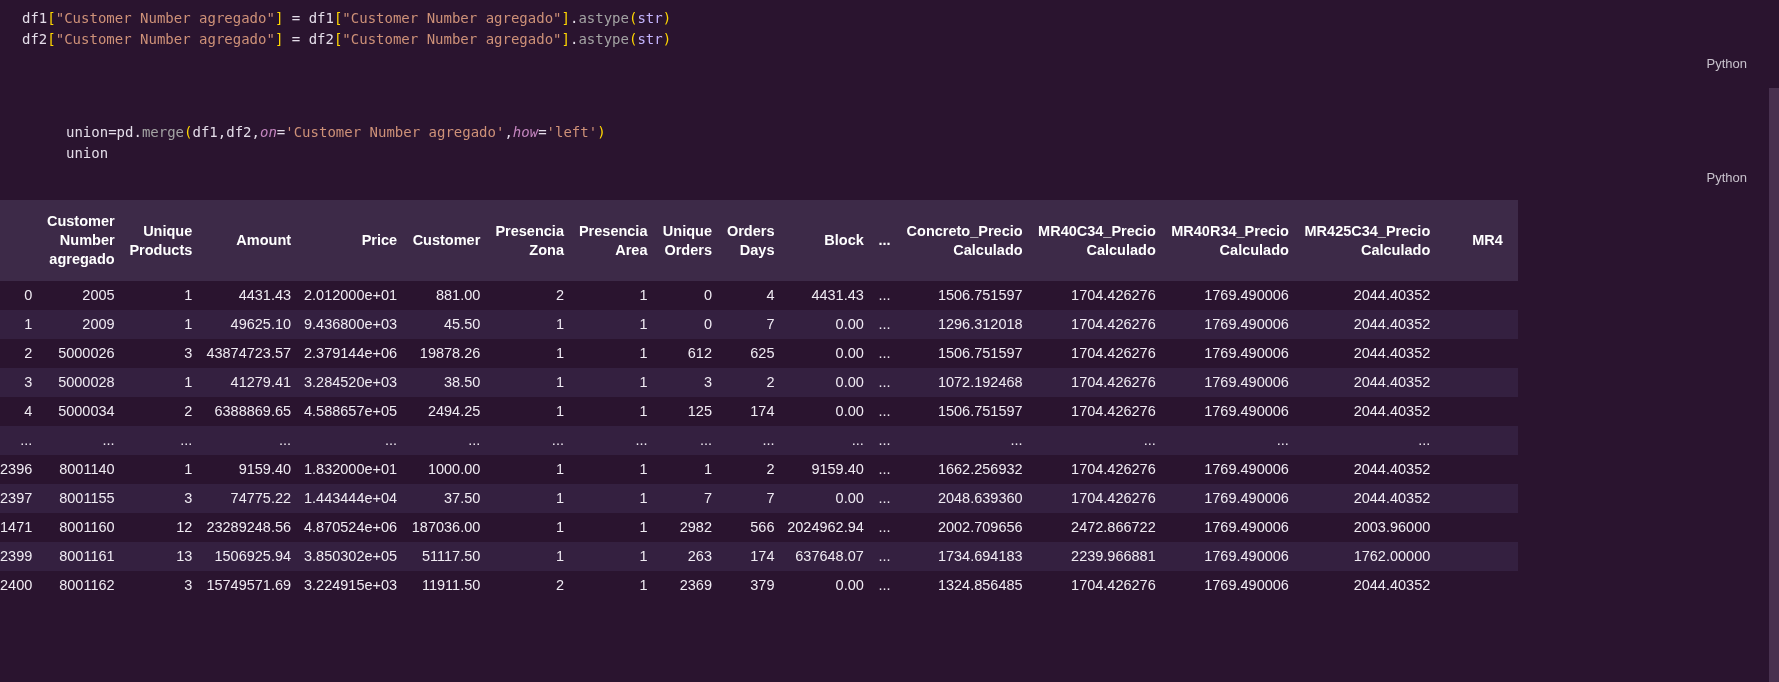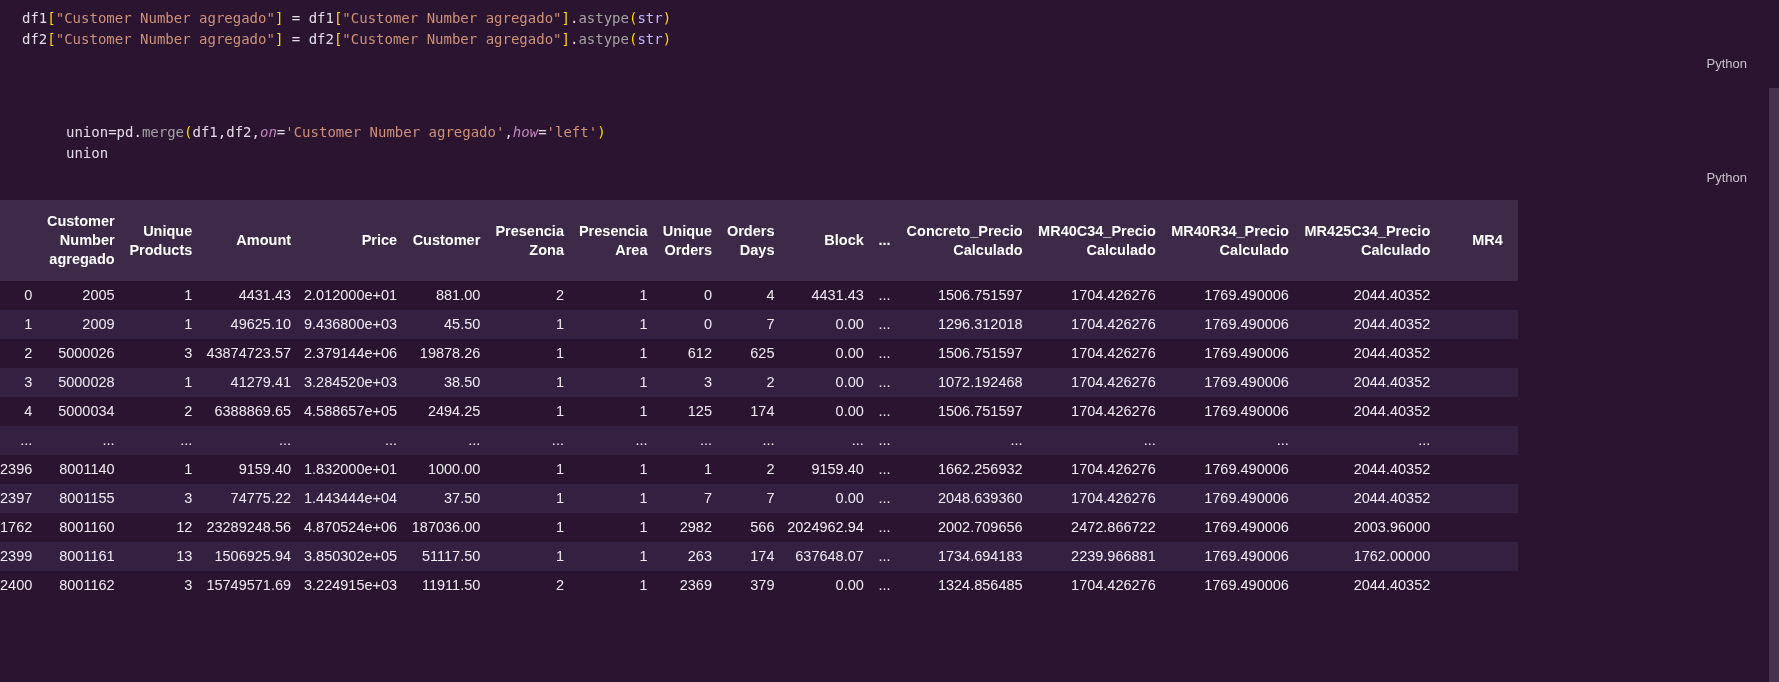--- a/index.html
+++ b/index.html
@@ -284,21 +284,21 @@
             <td>7</td>
             <td>0.00</td>
             <td>...</td>
             <td>2048.639360</td>
             <td>1704.426276</td>
             <td>1769.490006</td>
             <td>2044.40352</td>
             <td></td>
           </tr>
           <tr>
-            <th>1762</th>
+            <th>1471</th>
             <td>8001160</td>
             <td>12</td>
             <td>23289248.56</td>
             <td>4.870524e+06</td>
             <td>187036.00</td>
             <td>1</td>
             <td>1</td>
             <td>2982</td>
             <td>566</td>
             <td>2024962.94</td>

